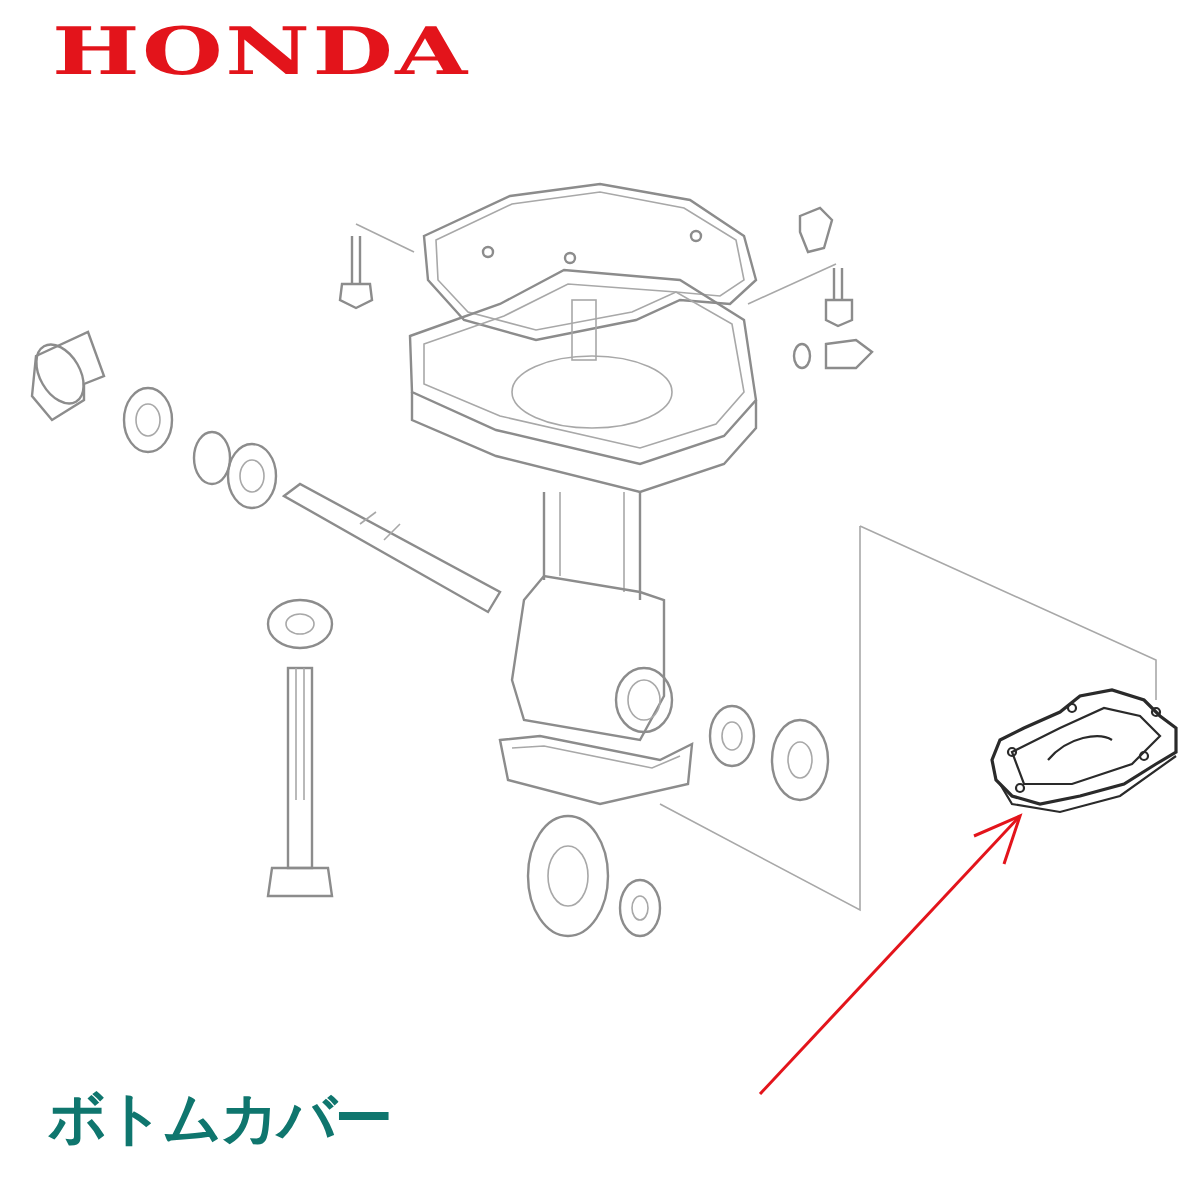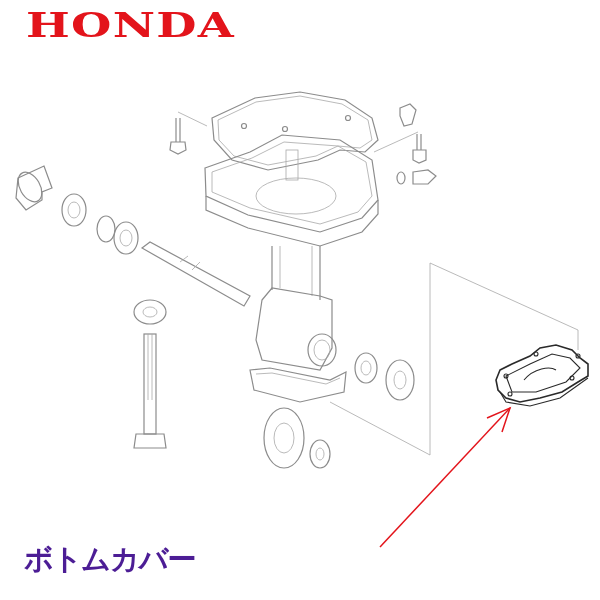--- a/index.html
+++ b/index.html
@@ -6,21 +6,21 @@
   body { width: 600px; height: 600px; position: relative; overflow: hidden; font-family: "DejaVu Sans", sans-serif; }
   .logo {
     position: absolute; left: 26px; top: 6px; width: 256px; height: 40px;
     color: #e3141b; font-family: "DejaVu Serif", "Liberation Serif", serif;
     font-weight: bold; font-size: 38px; letter-spacing: 1px; line-height: 40px;
     transform: scaleX(1.22) scaleY(0.86); transform-origin: left center;
   }
   .diagram { position: absolute; left: 0; top: 0; width: 600px; height: 600px; }
   .caption {
     position: absolute; left: 24px; top: 539px; font-size: 29px; font-weight: bold;
-    color: #4c1d95; line-height: 40px; letter-spacing: -1px;
+    color: #0f766e; line-height: 40px; letter-spacing: -1px;
   }
   .gray { stroke: #8c8c8c; fill: none; stroke-width: 1.2; }
   .gray-fill { stroke: #8c8c8c; fill: #ffffff; stroke-width: 1.2; }
   .thin { stroke: #a8a8a8; fill: none; stroke-width: 0.8; }
   .dark { stroke: #2a2a2a; fill: #ffffff; stroke-width: 1.6; }
   .dark-thin { stroke: #2a2a2a; fill: none; stroke-width: 1.1; }
 </style>
 </head>
 <body>
 

